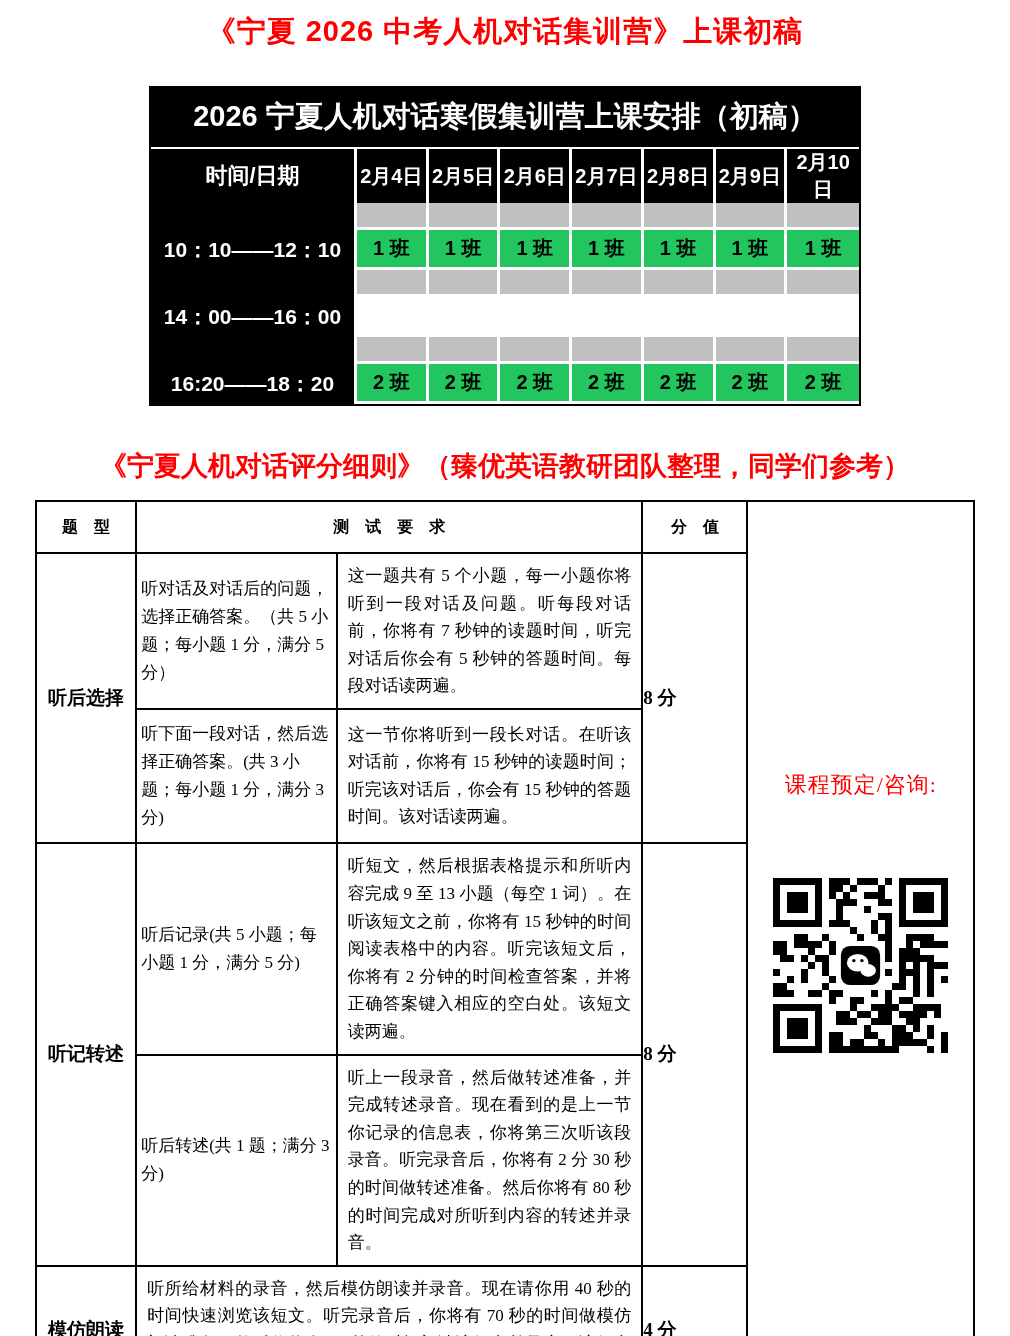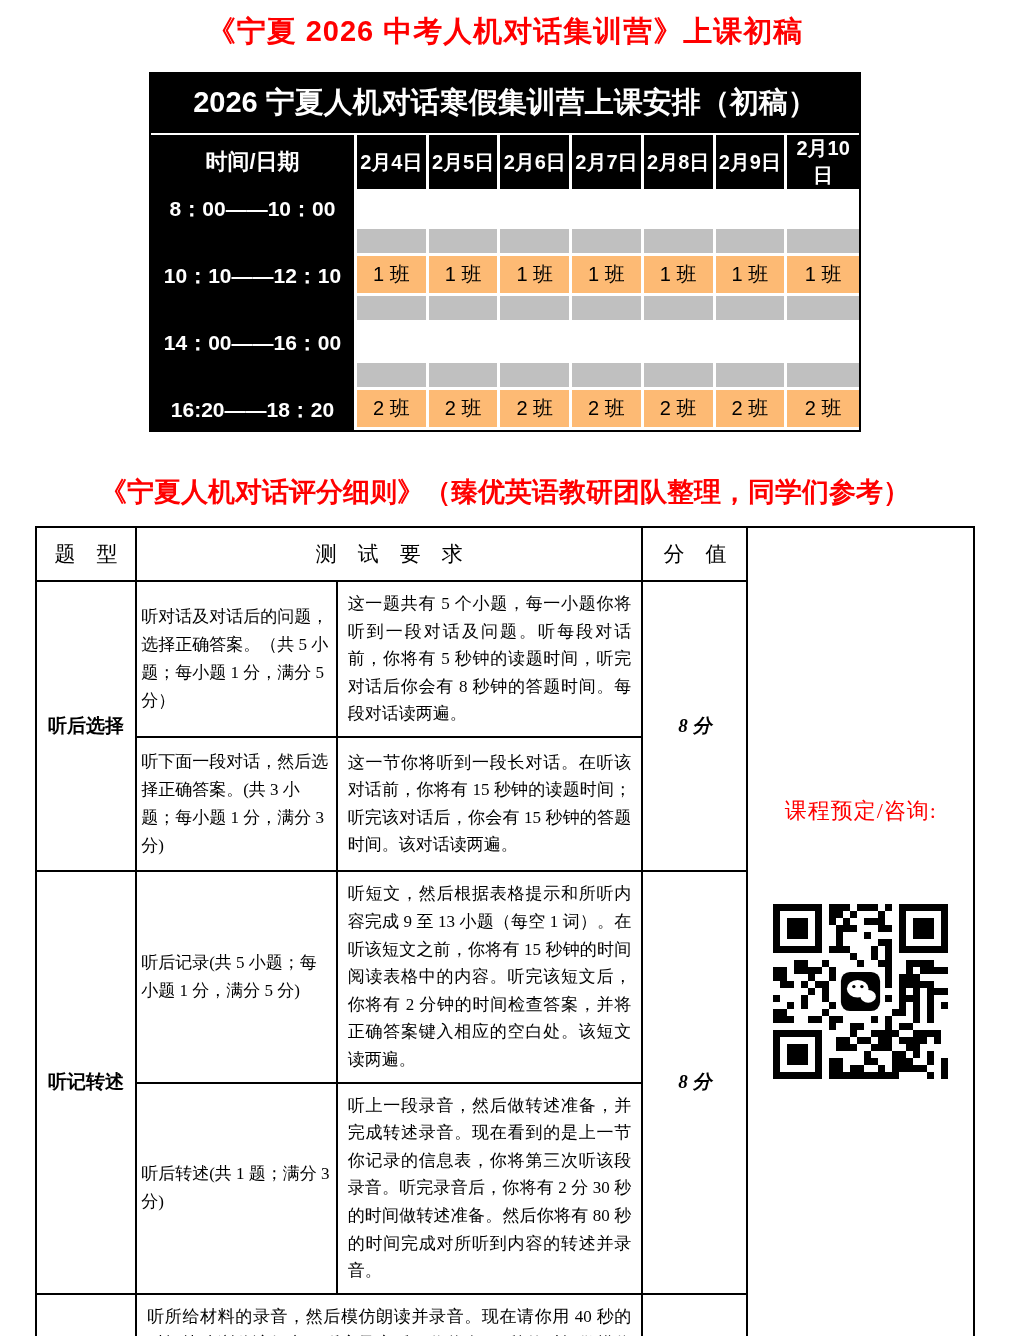--- a/index.html
+++ b/index.html
@@ -2,49 +2,49 @@
 <html><head>
 <meta charset="utf-8">
 <title>人机对话集训营</title>
 <style>
   * { box-sizing: border-box; margin: 0; padding: 0; }
   html, body { background: #fff; }
   body { width: 1010px; margin: 0 auto; font-family: "Liberation Sans", sans-serif; color: #000; }
   .page { width: 1010px; min-height: 1336px; padding-top: 12px; padding-bottom: 14px; }
 
   
-  .main-title { color: #FF0000; font-weight: bold; font-size: 29px; text-align: center; letter-spacing: 1px; margin-bottom: 20px; }
+  .main-title { color: #FF0000; font-weight: bold; font-size: 29px; text-align: center; letter-spacing: 1px; margin-bottom: 34px; }
 
   
   .sched-wrap { width: 712px; margin: 16px auto; border: 2px solid #000; background: #fff; }
   .sched-title { background: #000; color: #fff; font-size: 29px; font-weight: bold; text-align: center; padding: 9px 0 10px; border-bottom: 2px solid #fff; }
   table.sched { width: 100%; border-collapse: separate; border-spacing: 0; table-layout: fixed; }
   table.sched td { text-align: center; vertical-align: middle; overflow: hidden; }
   .sched .tcol { background: #000; color: #fff; font-weight: bold; border-right: 3px solid #fff; }
   .sched .dhdr { background: #000; color: #fff; font-weight: bold; font-size: 20px; border-right: 3px solid #fff; }
   .sched .cell { border-right: 3px solid #fff; border-bottom: 3px solid #fff; background: #fff; }
   .sched td:last-child { border-right: none; text-align: center; }
   .sched .gray { background: #C0C0C0; }
-  .sched .red { background: #fdba74; color: #000; font-weight: normal; font-size: 20px; }
+  .sched .red { background: #22c55e; color: #000; font-weight: bold; font-size: 20px; }
   .sched .corner { font-size: 22px; }
   .sched .time { font-size: 21px; }
   .r-head td { height: 37px; }
   .r-main td { height: 40px; }
   .r-spacer td { height: 27px; }
   .r-last td { border-bottom: none; }
 
   
   .rubric-title { color: #FF0000; font-weight: bold; font-size: 27px; text-align: center; margin: 42px 0 16px; font-family: "Liberation Serif", serif; }
   table.rubric { width: 940px; margin: 0 auto; border-collapse: collapse; font-family: "Liberation Serif", serif; table-layout: fixed; }
   .rubric th, .rubric td { border: 2px solid #000; }
-  .rubric th { font-size: 21px; font-weight: normal; padding: 12px 4px; }
+  .rubric th { font-size: 16px; font-weight: bold; padding: 12px 4px; }
   .rubric .cat { text-align: center; font-weight: bold; font-size: 19px; vertical-align: middle; }
   .rubric .task { padding: 10px 4px; font-size: 17px; line-height: 1.65; vertical-align: middle; }
   .rubric .detail { padding: 8px 10px; font-size: 17px; line-height: 1.62; text-align: justify; vertical-align: middle; }
-  .rubric .score { text-align: center; font-weight: bold; font-size: 19px; vertical-align: middle; font-style: italic; }
+  .rubric .score { font-weight: bold; font-size: 19px; vertical-align: middle; }
   .rubric .contact { vertical-align: top; text-align: center; }
   tr.rh  { height: 52px; }
   tr.rr1 { height: 153px; }
   tr.rr2 { height: 110px; }
   tr.rr3 { height: 212px; }
   tr.rr4 { height: 200px; }
   tr.rr5 { height: 128px; }
   .contact-label { color: #FF0000; font-weight: normal; font-size: 22px; margin-top: 268px; font-family: "Liberation Serif", serif; letter-spacing: 1px; }
   .qrbox { width: 175px; height: 175px; margin: 78px auto 0; }
 </style>
@@ -73,30 +73,20 @@
         <td class="tcol corner">时间/日期</td>
         <td class="dhdr">2月4日</td>
         <td class="dhdr">2月5日</td>
         <td class="dhdr">2月6日</td>
         <td class="dhdr">2月7日</td>
         <td class="dhdr">2月8日</td>
         <td class="dhdr">2月9日</td>
         <td class="dhdr">2月10日</td>
       </tr>
 
-      <tr class="r-main">
-        <td class="tcol time">8：00——10：00</td>
-        <td class="cell"></td>
-        <td class="cell"></td>
-        <td class="cell"></td>
-        <td class="cell"></td>
-        <td class="cell"></td>
-        <td class="cell"></td>
-        <td class="cell"></td>
-      </tr>
       <tr class="r-spacer">
         <td class="tcol"></td>
         <td class="cell gray"></td>
         <td class="cell gray"></td>
         <td class="cell gray"></td>
         <td class="cell gray"></td>
         <td class="cell gray"></td>
         <td class="cell gray"></td>
         <td class="cell gray"></td>
       </tr>
@@ -380,21 +370,21 @@
                   <ellipse cx="95.2" cy="92.39999999999999" rx="7.700000000000001" ry="6.3" fill="#fff"></ellipse>
                   <circle cx="80.85000000000001" cy="82.60000000000001" r="1.7" fill="#000"></circle>
                   <circle cx="88.89999999999999" cy="82.60000000000001" r="1.7" fill="#000"></circle>
                 </g>
               </svg></div>
       </td>
     </tr>
     <tr class="rr1">
       <td class="cat" rowspan="2">听后选择</td>
       <td class="task">听对话及对话后的问题，选择正确答案。（共 5 小题；每小题 1 分，满分 5 分）</td>
-      <td class="detail">这一题共有 5 个小题，每一小题你将听到一段对话及问题。听每段对话前，你将有 5 秒钟的读题时间，听完对话后你会有 8 秒钟的答题时间。每段对话读两遍。</td>
+      <td class="detail">这一题共有 5 个小题，每一小题你将听到一段对话及问题。听每段对话前，你将有 7 秒钟的读题时间，听完对话后你会有 5 秒钟的答题时间。每段对话读两遍。</td>
       <td class="score" rowspan="2">8 分</td>
     </tr>
     <tr class="rr2">
       <td class="task">听下面一段对话，然后选择正确答案。(共 3 小题；每小题 1 分，满分 3 分)</td>
       <td class="detail">这一节你将听到一段长对话。在听该对话前，你将有 15 秒钟的读题时间；听完该对话后，你会有 15 秒钟的答题时间。该对话读两遍。</td>
     </tr>
     <tr class="rr3">
       <td class="cat" rowspan="2">听记转述</td>
       <td class="task">听后记录(共 5 小题；每小题 1 分，满分 5 分)</td>
       <td class="detail">听短文，然后根据表格提示和所听内容完成 9 至 13 小题（每空 1 词）。在听该短文之前，你将有 15 秒钟的时间阅读表格中的内容。听完该短文后，你将有 2 分钟的时间检查答案，并将正确答案键入相应的空白处。该短文读两遍。</td>

